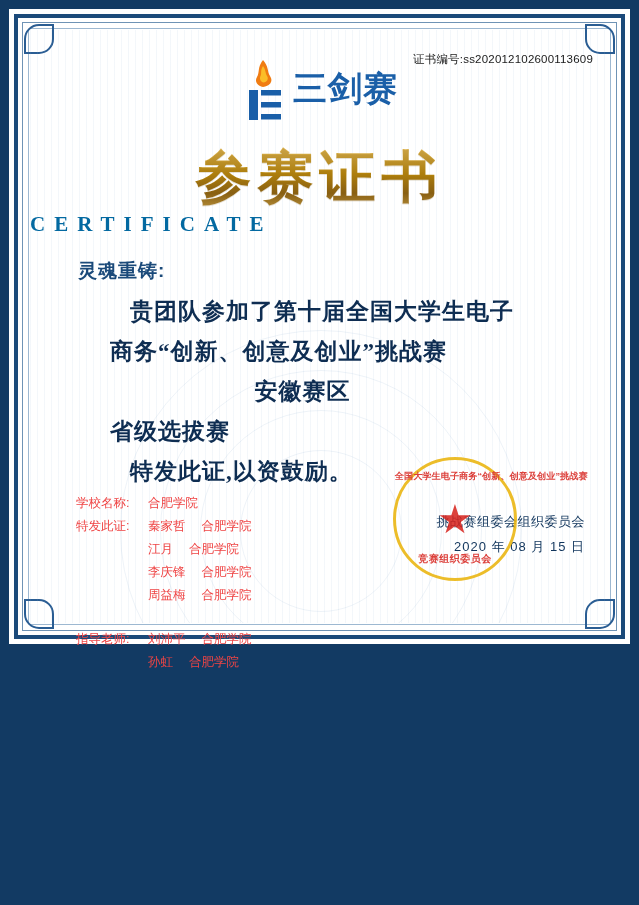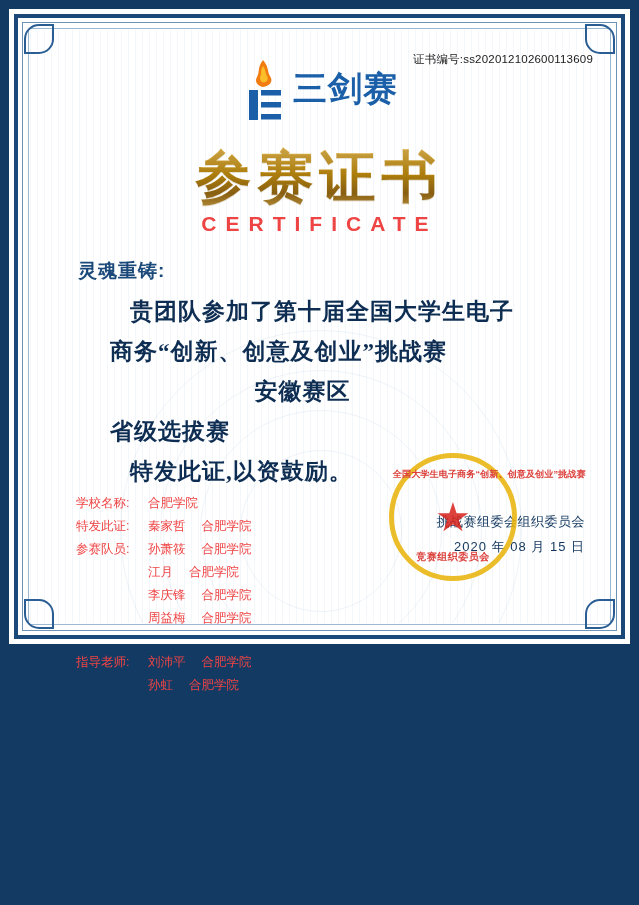--- a/index.html
+++ b/index.html
@@ -157,25 +157,25 @@
     background: linear-gradient(180deg, #e8c268 0%, #b8860b 45%, #8c6112 70%, #d9b257 100%);
     -webkit-background-clip: text;
     background-clip: text;
     color: transparent;
     text-shadow: 0 1px 0 rgba(120,90,20,0.18);
   }
   .title-en {
     position: absolute;
     left: 0; right: 0;
     top: 182px;
-    text-align: center;
     font-size: 21px;
     font-weight: bold;
     letter-spacing: 9px;
-    color: #ef4444;
+    color: #0369a1;
+    font-family: Liberation Serif, serif;
   }
 
   .salutation {
     position: absolute;
     left: 48px;
     top: 228px;
     font-family: Liberation Sans, sans-serif;
     font-size: 19px;
     font-weight: bold;
     color: #1b4a7a;
@@ -244,21 +244,21 @@
   }
 
   
   .seal {
     position: absolute;
     right: 92px;
     bottom: 42px;
     width: 118px;
     height: 118px;
     border-radius: 50%;
-    border: 5px solid #eab308;
+    border: 3px solid #eab308;
     color: #d7221c;
     opacity: 0.86;
   }
   .seal-star {
     position: absolute;
     left: 50%;
     top: 50%;
     transform: translate(-50%,-50%);
     font-size: 40px;
     line-height: 1;
@@ -343,23 +343,20 @@
     </div>
 
     <div class="details">
       <div class="detail-row">
         <span class="detail-label">学校名称:</span><span>合肥学院</span>
       </div>
       <div class="detail-row">
         <span class="detail-label">特发此证:</span><span>秦家哲</span><span class="detail-value-school">合肥学院</span>
       </div>
       <div class="detail-row">
-        <span class="detail-label">参赛队员:</span><span>孙萧筱</span><span class="detail-value-school">合肥学院</span>
-      </div>
-      <div class="detail-row">
         <span class="detail-indent"></span><span>江月</span><span class="detail-value-school">合肥学院</span>
       </div>
       <div class="detail-row">
         <span class="detail-indent"></span><span>李庆锋</span><span class="detail-value-school">合肥学院</span>
       </div>
       <div class="detail-row">
         <span class="detail-indent"></span><span>周益梅</span><span class="detail-value-school">合肥学院</span>
       </div>
 
       <div class="details-teachers">

